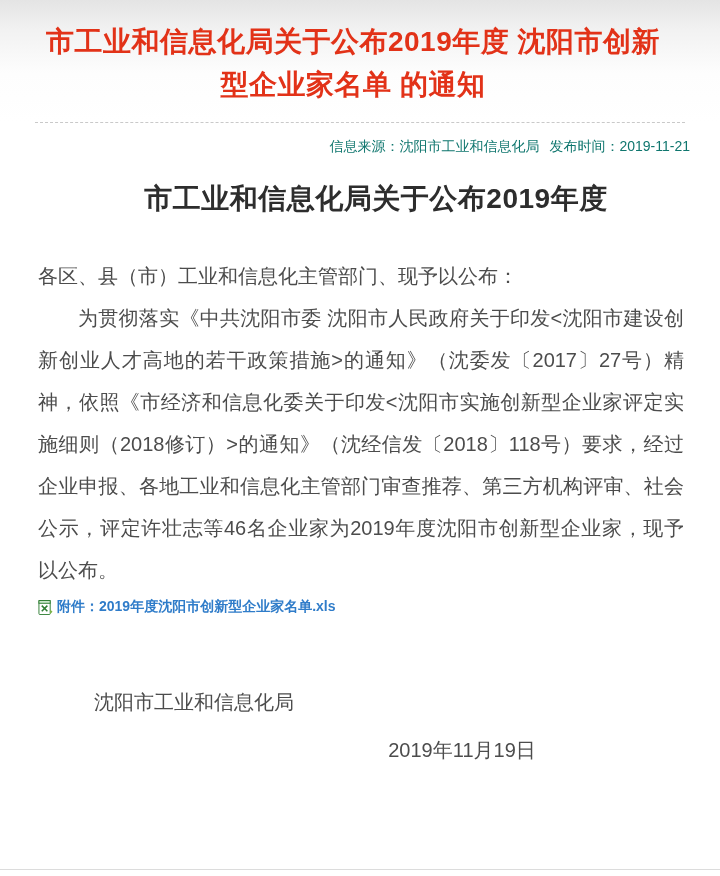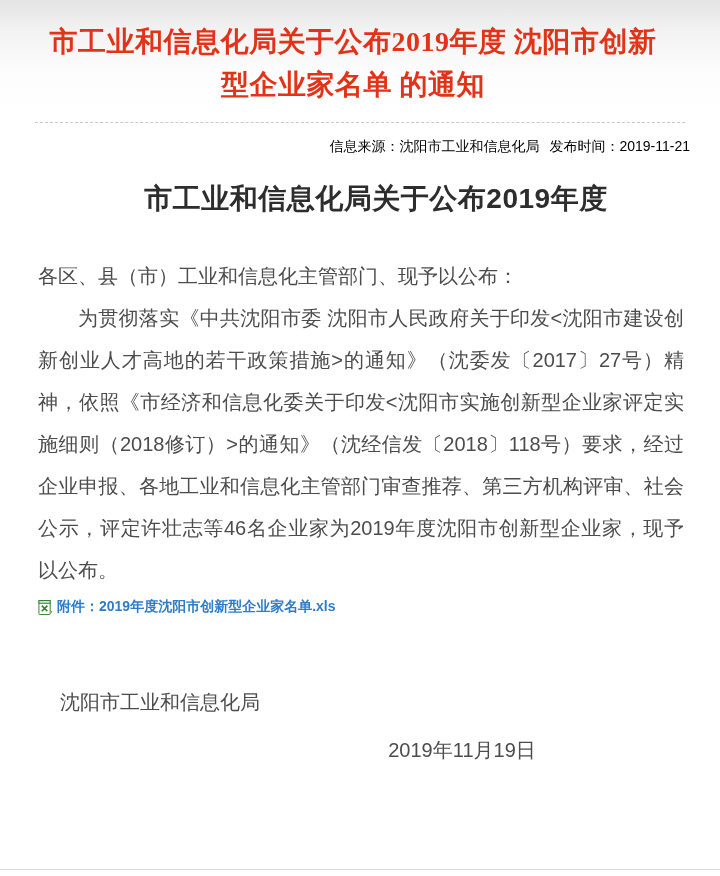--- a/index.html
+++ b/index.html
@@ -13,42 +13,41 @@
     width: 720px;
     height: 876px;
     background: #ffffff;
     overflow: hidden;
   }
   
   .banner {
     padding: 20px 50px 0 36px;
     height: 122px;
     background: linear-gradient(180deg, #e4e4e4 0%, #f2f2f2 25%, #fdfdfd 60%, #ffffff 100%);
-    font-family: Liberation Serif, serif;
   }
   .banner-title {
     color: #e23218;
     font-size: 28px;
     font-weight: bold;
     text-align: center;
     line-height: 43px;
     letter-spacing: 0.5px;
   }
   .dashed-divider {
     margin: 0 35px;
     border-top: 1px dashed #c9c9c9;
     height: 0;
   }
   
   .meta-row {
     margin-top: 15px;
     padding-right: 30px;
     text-align: right;
     font-size: 14px;
-    color: #000000;
+    color: #0f766e;
   }
   .meta-row span { margin-left: 6px; }
   
   .doc-title {
     margin-top: 22px;
     text-align: center;
     color: #2d2d2d;
     font-size: 28px;
     font-weight: bold;
     line-height: 41px;
@@ -86,21 +85,21 @@
     color: #2f7cc9;
     font-size: 14px;
     font-weight: 600;
     text-decoration: none;
     line-height: 18px;
   }
   .xls-icon { width: 15px; height: 15px; display: inline-block; flex: 0 0 auto; }
   
   .signature {
     margin-top: 74px;
-    padding-left: 60px;
+    padding-left: 94px;
     color: #4c4c4c;
     font-size: 20px;
     line-height: 26px;
   }
   .doc-date {
     margin-top: 22px;
     padding-left: 204px;
     text-align: center;
     color: #4c4c4c;
     font-size: 20px;

